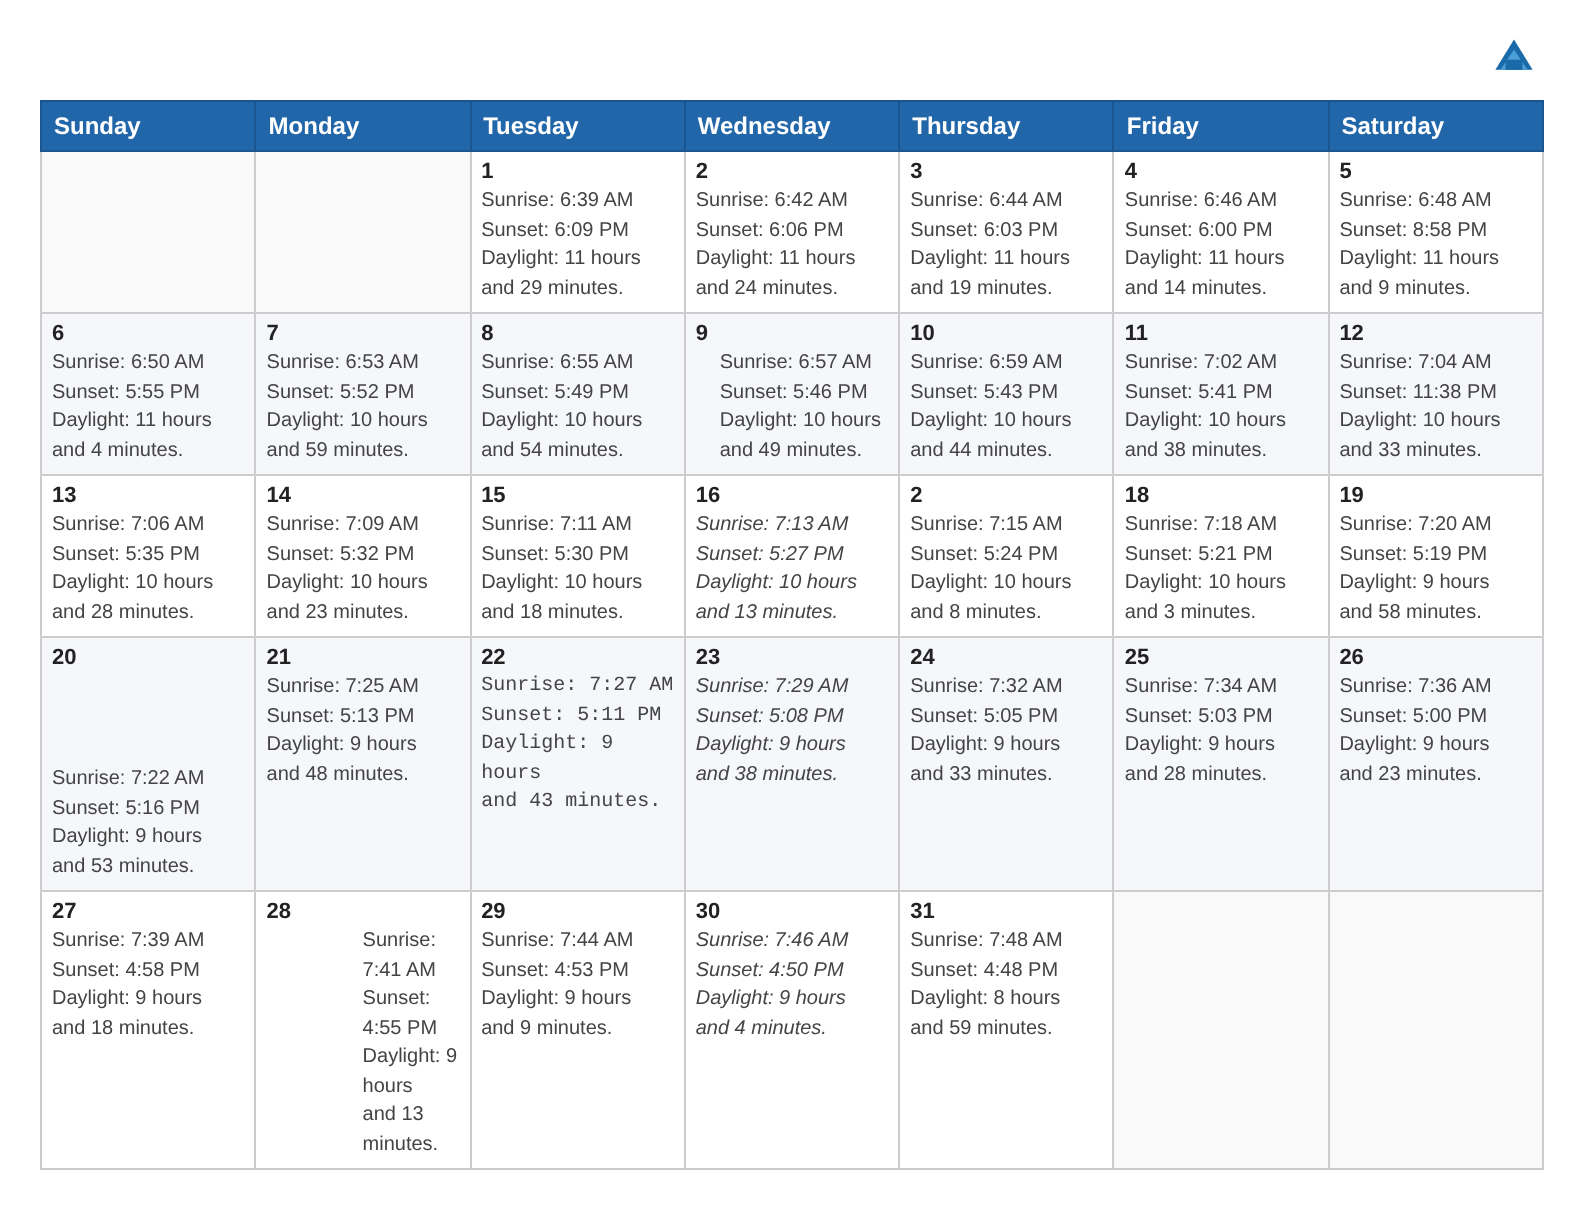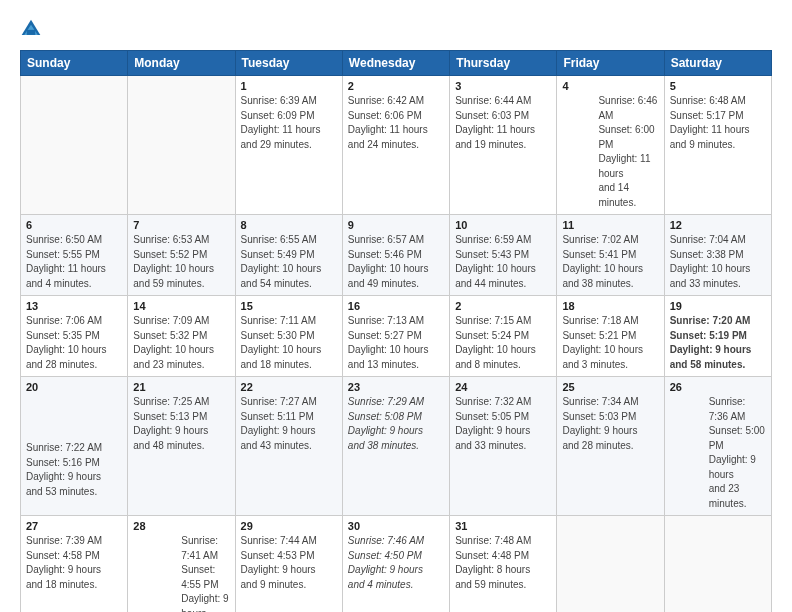--- a/index.html
+++ b/index.html
@@ -9,20 +9,21 @@
       font-family: Arial, sans-serif;
       background: #fff;
       overflow: hidden;
     }
     .page {
       width: 792px;
       height: 444px;
       padding: 18px 20px 12px 20px;
       display: flex;
       flex-direction: column;
+      align-items: flex-end;
     }
     .header {
       display: flex;
       justify-content: space-between;
       align-items: flex-start;
       margin-bottom: 10px;
     }
     .logo {
       display: flex;
       align-items: center;
@@ -152,29 +153,29 @@
           </td>
           <td>
             <span class="day-num">3</span>
             <div class="day-info" style="white-space: pre-line;">Sunrise: 6:44 AM
 Sunset: 6:03 PM
 Daylight: 11 hours
 and 19 minutes.</div>
           </td>
           <td>
             <span class="day-num">4</span>
-            <div class="day-info" style="white-space: pre-line; margin-left: 36px;">Sunrise: 6:46 AM
+            <div class="day-info" style="white-space: pre-line;">Sunrise: 6:46 AM
 Sunset: 6:00 PM
 Daylight: 11 hours
 and 14 minutes.</div>
           </td>
           <td>
             <span class="day-num">5</span>
             <div class="day-info" style="white-space: pre-line;">Sunrise: 6:48 AM
-Sunset: 5:17 PM
+Sunset: 8:58 PM
 Daylight: 11 hours
 and 9 minutes.</div>
           </td>
         </tr>
         <tr>
           <td>
             <span class="day-num">6</span>
             <div class="day-info" style="white-space: pre-line;">Sunrise: 6:50 AM
 Sunset: 5:55 PM
 Daylight: 11 hours
@@ -189,21 +190,21 @@
           </td>
           <td>
             <span class="day-num">8</span>
             <div class="day-info" style="white-space: pre-line;">Sunrise: 6:55 AM
 Sunset: 5:49 PM
 Daylight: 10 hours
 and 54 minutes.</div>
           </td>
           <td>
             <span class="day-num">9</span>
-            <div class="day-info" style="white-space: pre-line;">Sunrise: 6:57 AM
+            <div class="day-info" style="white-space: pre-line; margin-left: 12px;">Sunrise: 6:57 AM
 Sunset: 5:46 PM
 Daylight: 10 hours
 and 49 minutes.</div>
           </td>
           <td>
             <span class="day-num">10</span>
             <div class="day-info" style="white-space: pre-line;">Sunrise: 6:59 AM
 Sunset: 5:43 PM
 Daylight: 10 hours
 and 44 minutes.</div>
@@ -211,21 +212,21 @@
           <td>
             <span class="day-num">11</span>
             <div class="day-info" style="white-space: pre-line;">Sunrise: 7:02 AM
 Sunset: 5:41 PM
 Daylight: 10 hours
 and 38 minutes.</div>
           </td>
           <td>
             <span class="day-num">12</span>
             <div class="day-info" style="white-space: pre-line;">Sunrise: 7:04 AM
-Sunset: 3:38 PM
+Sunset: 11:38 PM
 Daylight: 10 hours
 and 33 minutes.</div>
           </td>
         </tr>
         <tr>
           <td>
             <span class="day-num">13</span>
             <div class="day-info" style="white-space: pre-line;">Sunrise: 7:06 AM
 Sunset: 5:35 PM
 Daylight: 10 hours
@@ -240,42 +241,42 @@
           </td>
           <td>
             <span class="day-num">15</span>
             <div class="day-info" style="white-space: pre-line;">Sunrise: 7:11 AM
 Sunset: 5:30 PM
 Daylight: 10 hours
 and 18 minutes.</div>
           </td>
           <td>
             <span class="day-num">16</span>
-            <div class="day-info" style="white-space: pre-line;">Sunrise: 7:13 AM
+            <div class="day-info" style="white-space: pre-line; font-style: italic;">Sunrise: 7:13 AM
 Sunset: 5:27 PM
 Daylight: 10 hours
 and 13 minutes.</div>
           </td>
           <td>
             <span class="day-num">2</span>
             <div class="day-info" style="white-space: pre-line;">Sunrise: 7:15 AM
 Sunset: 5:24 PM
 Daylight: 10 hours
 and 8 minutes.</div>
           </td>
           <td>
             <span class="day-num">18</span>
             <div class="day-info" style="white-space: pre-line;">Sunrise: 7:18 AM
 Sunset: 5:21 PM
 Daylight: 10 hours
 and 3 minutes.</div>
           </td>
           <td>
             <span class="day-num">19</span>
-            <div class="day-info" style="white-space: pre-line; font-weight: bold;">Sunrise: 7:20 AM
+            <div class="day-info" style="white-space: pre-line;">Sunrise: 7:20 AM
 Sunset: 5:19 PM
 Daylight: 9 hours
 and 58 minutes.</div>
           </td>
         </tr>
         <tr>
           <td>
             <span class="day-num">20</span>
             <div class="day-info" style="white-space: pre-line; margin-top: 48px;">Sunrise: 7:22 AM
 Sunset: 5:16 PM
@@ -284,21 +285,21 @@
           </td>
           <td>
             <span class="day-num">21</span>
             <div class="day-info" style="white-space: pre-line;">Sunrise: 7:25 AM
 Sunset: 5:13 PM
 Daylight: 9 hours
 and 48 minutes.</div>
           </td>
           <td>
             <span class="day-num">22</span>
-            <div class="day-info" style="white-space: pre-line;">Sunrise: 7:27 AM
+            <div class="day-info" style="white-space: pre-line; font-family: Liberation Mono, monospace;">Sunrise: 7:27 AM
 Sunset: 5:11 PM
 Daylight: 9 hours
 and 43 minutes.</div>
           </td>
           <td>
             <span class="day-num">23</span>
             <div class="day-info" style="white-space: pre-line; font-style: italic;">Sunrise: 7:29 AM
 Sunset: 5:08 PM
 Daylight: 9 hours
 and 38 minutes.</div>
@@ -312,21 +313,21 @@
           </td>
           <td>
             <span class="day-num">25</span>
             <div class="day-info" style="white-space: pre-line;">Sunrise: 7:34 AM
 Sunset: 5:03 PM
 Daylight: 9 hours
 and 28 minutes.</div>
           </td>
           <td>
             <span class="day-num">26</span>
-            <div class="day-info" style="white-space: pre-line; margin-left: 39px;">Sunrise: 7:36 AM
+            <div class="day-info" style="white-space: pre-line;">Sunrise: 7:36 AM
 Sunset: 5:00 PM
 Daylight: 9 hours
 and 23 minutes.</div>
           </td>
         </tr>
         <tr>
           <td>
             <span class="day-num">27</span>
             <div class="day-info" style="white-space: pre-line;">Sunrise: 7:39 AM
 Sunset: 4:58 PM

